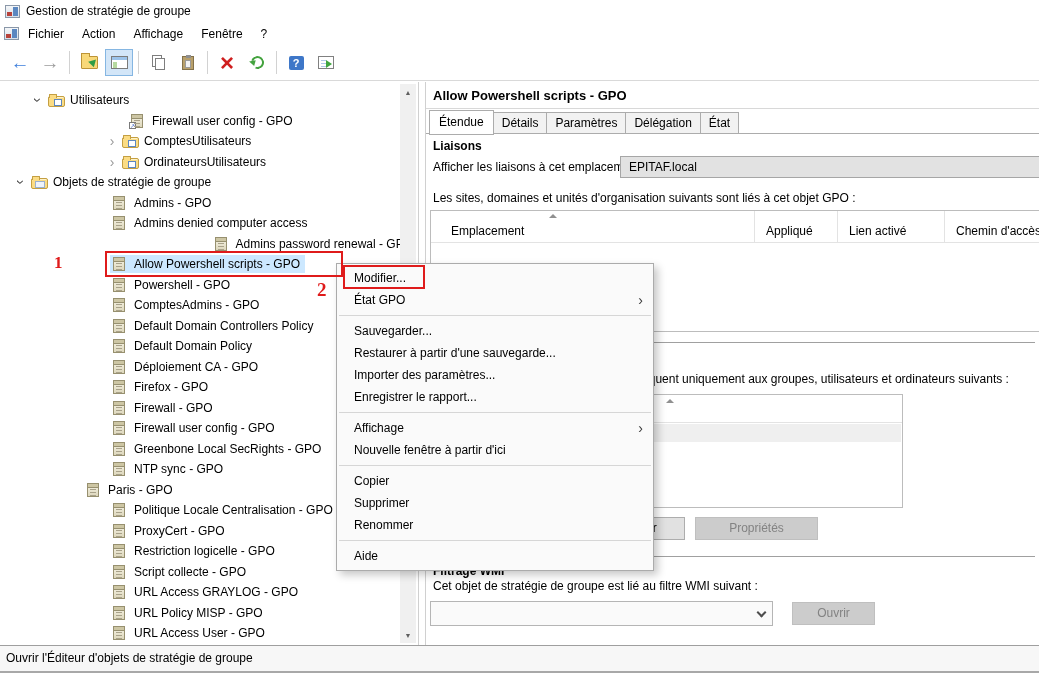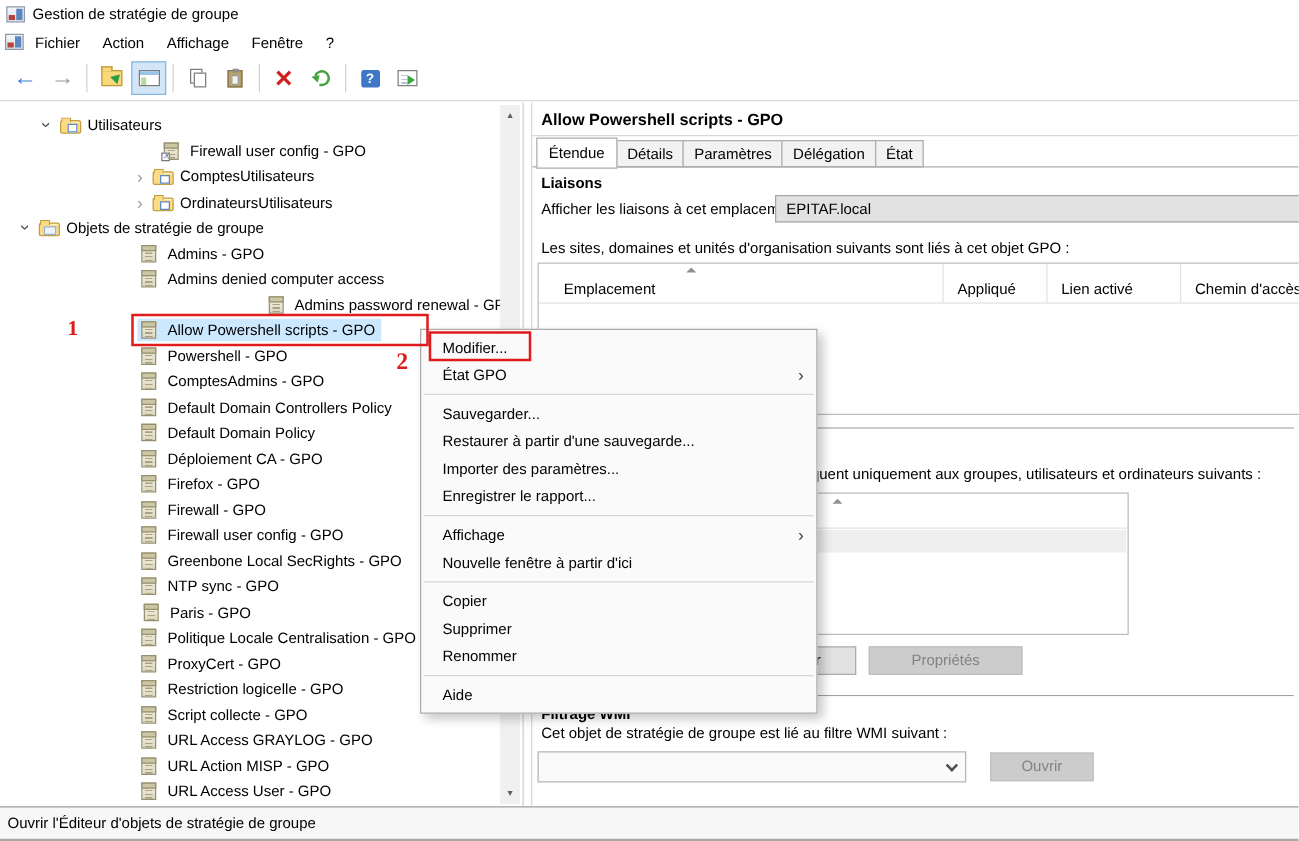--- a/index.html
+++ b/index.html
@@ -313,21 +313,21 @@
           <span class="t-ic ic-gpo"></span>
           <span class="lbl">Greenbone Local SecRights - GPO</span>
         </span>
       </div>
       <div class="tree-row" style="padding-left: 110px;">
         <span class="hl">
           <span class="t-ic ic-gpo"></span>
           <span class="lbl">NTP sync - GPO</span>
         </span>
       </div>
-      <div class="tree-row" style="padding-left: 112px;">
+      <div class="tree-row" style="padding-left: 84px;">
         <span class="hl">
           <span class="t-ic ic-gpo"></span>
           <span class="lbl">Paris - GPO</span>
         </span>
       </div>
       <div class="tree-row" style="padding-left: 110px;">
         <span class="hl">
           <span class="t-ic ic-gpo"></span>
           <span class="lbl">Politique Locale Centralisation - GPO</span>
         </span>
@@ -352,21 +352,21 @@
       </div>
       <div class="tree-row" style="padding-left: 110px;">
         <span class="hl">
           <span class="t-ic ic-gpo"></span>
           <span class="lbl">URL Access GRAYLOG - GPO</span>
         </span>
       </div>
       <div class="tree-row" style="padding-left: 110px;">
         <span class="hl">
           <span class="t-ic ic-gpo"></span>
-          <span class="lbl">URL Action MISP - GPO</span>
+          <span class="lbl">URL Policy MISP - GPO</span>
         </span>
       </div>
       <div class="tree-row" style="padding-left: 110px;">
         <span class="hl">
           <span class="t-ic ic-gpo"></span>
           <span class="lbl">URL Access User - GPO</span>
         </span>
       </div>
       <div class="tree-row" style="padding-left: 110px;">
         <span class="hl"></span>

